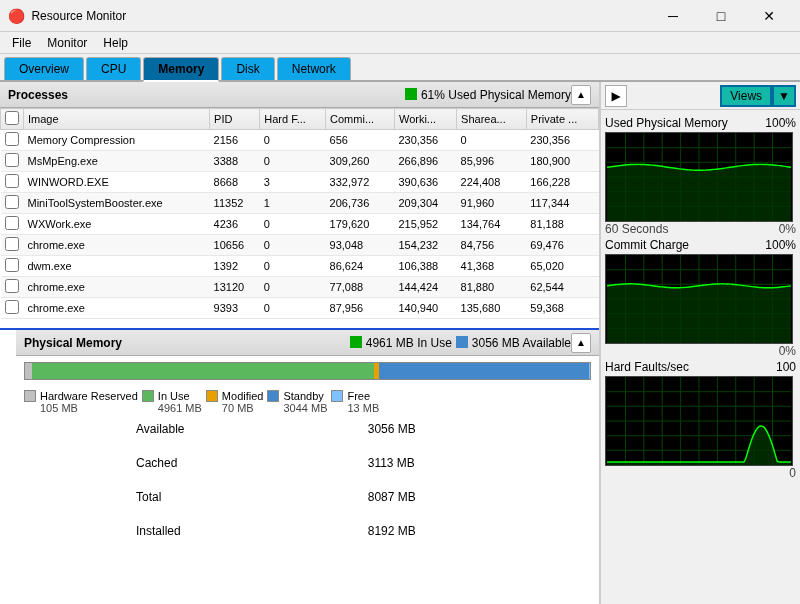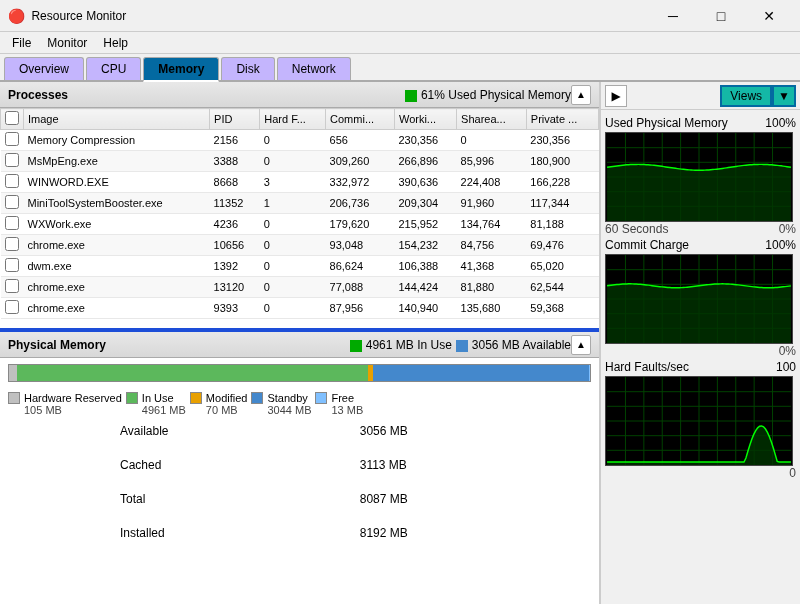--- a/index.html
+++ b/index.html
@@ -42,21 +42,21 @@
       align-items: flex-end;
       padding: 0 4px;
       background: #f0f0f0;
       border-bottom: 2px solid #aaa;
     }
     .tab {
       padding: 4px 14px;
       cursor: pointer;
       border: 1px solid #aaa;
       border-bottom: none;
-      background: #c4b5fd;
+      background: #0ea5e9;
       font-size: 12px;
       margin-right: 2px;
       border-radius: 3px 3px 0 0;
     }
     .tab.active {
       background: #0369a1;
       border-bottom: 2px solid white;
       font-weight: bold;
       margin-bottom: -2px;
       margin-top: 32px;
@@ -88,21 +88,21 @@
     .section-header {
       background: linear-gradient(to bottom, #e8e8e8, #d8d8d8);
       border-bottom: 1px solid #aaa;
       padding: 4px 8px;
       display: flex;
       align-items: center;
       cursor: pointer;
       height: 26px;
     }
     .section-title { font-weight: bold; font-size: 12px; flex: 1; }
-    .section-status { font-size: 11px; margin-left: 8px; display: flex; align-items: flex-end; gap: 4px; }
+    .section-status { font-size: 11px; margin-left: 8px; display: flex; align-items: flex-start; gap: 4px; }
     .status-indicator { width: 12px; height: 12px; background: #00aa00; display: inline-block; }
     .collapse-btn {
       width: 20px; height: 20px;
       border: 1px solid #aaa; background: white;
       cursor: pointer; display: flex; align-items: center; justify-content: center;
       font-size: 10px; border-radius: 2px;
     }
     .data-table { width: 100%; border-collapse: collapse; }
     .data-table th {
       background: linear-gradient(to bottom, #f5f5f5, #e8e8e8);
@@ -120,21 +120,21 @@
       border-bottom: 1px solid #e8e8e8;
       padding: 2px 4px;
       font-size: 11px;
       white-space: nowrap;
     }
     .data-table td.num { text-align: left; }
     .data-table tr:nth-child(even) td { background: #f8f8f8; }
     .row-checkbox { width: 14px; height: 14px; }
 
     
-    .memory-section { border-top: 4px solid #1d4ed8; }
+    .memory-section { border-top: 2px solid #1d4ed8; padding-left: 16px; }
     .memory-bar-container {
       padding: 6px 8px;
     }
     .memory-bar {
       height: 18px;
       width: 100%;
       display: flex;
       border: 1px solid #888;
     }
     .bar-hw { background: #c0c0c0; }

